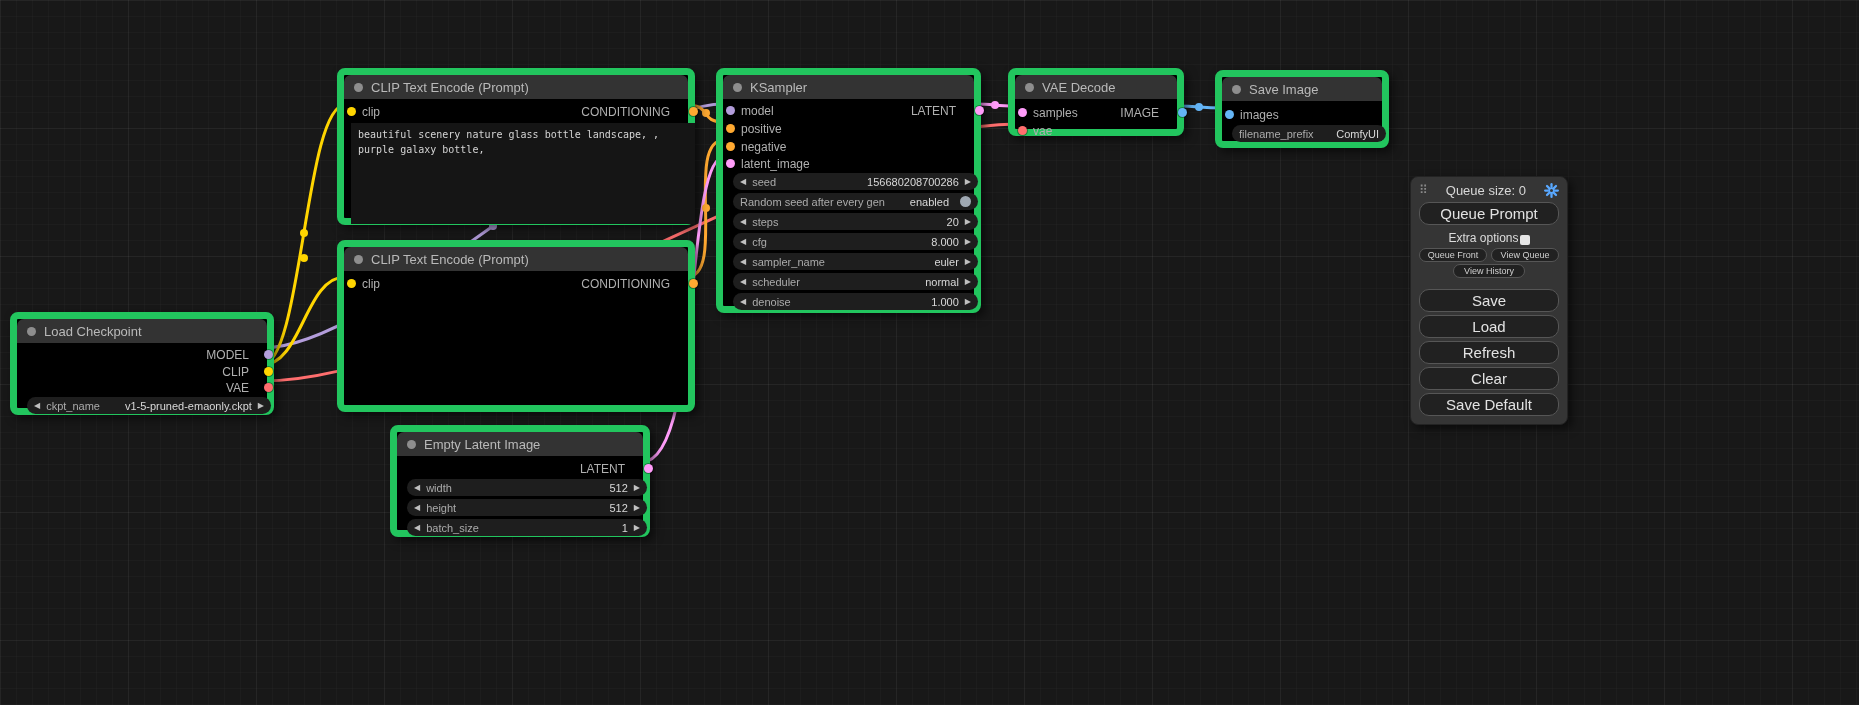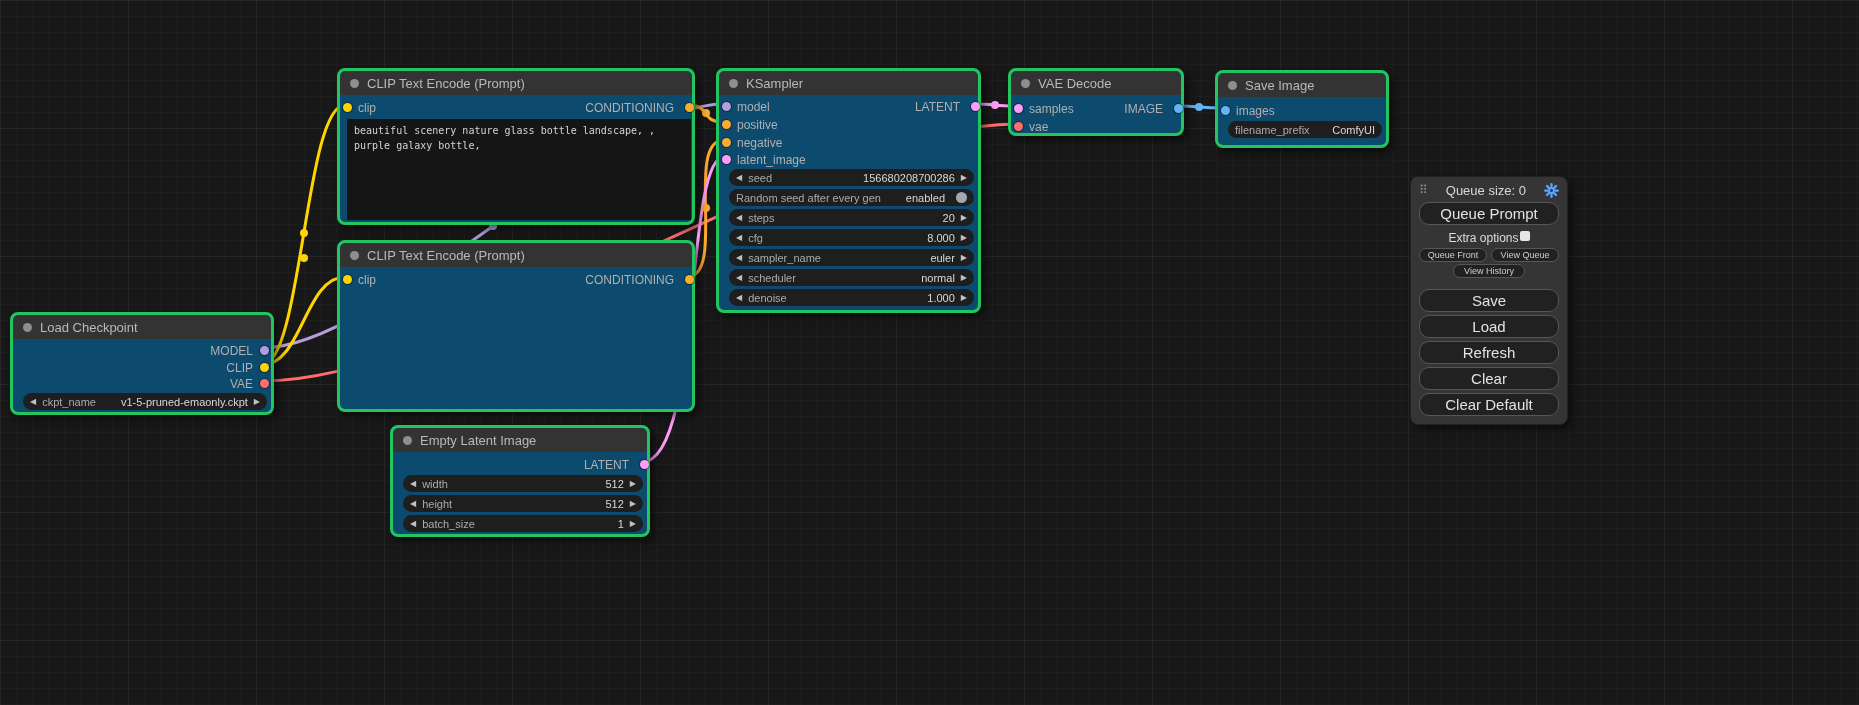--- a/index.html
+++ b/index.html
@@ -13,22 +13,22 @@
       linear-gradient(rgba(255,255,255,0.018) 1px, transparent 1px),
       linear-gradient(90deg, rgba(255,255,255,0.018) 1px, transparent 1px);
     background-size:128px 128px,128px 128px,16px 16px,16px 16px;
     font-family:"Liberation Sans", sans-serif;
   }
   #wires { position:absolute; left:0; top:0; z-index:1; }
   #wires path { fill:none; stroke-width:3; stroke-linecap:round; }
 
   .node {
     position:absolute; z-index:2;
-    background:#0c4a6e;
-    border:3px solid #22c55e;
+    background:#000000;
+    border:7px solid #22c55e;
     border-radius:8px;
     box-shadow:4px 4px 10px rgba(0,0,0,0.55);
   }
   .node-title {
     height:24px; display:flex; align-items:center; gap:8px;
     padding:0 10px; color:#b9b9b9; font-size:13px;
     background:#333333; border-radius:7px 7px 0 0;
   }
   .status-dot { width:9px; height:9px; border-radius:50%; flex:0 0 auto; }
   .dot {
@@ -61,21 +61,21 @@
   .menu-header { display:flex; align-items:center; height:18px; color:#d8d8d8; font-size:13px; }
   .drag-handle { color:#8a8a8a; font-size:12px; cursor:grab; }
   .menu-header .qsize { flex:1; text-align:center; }
   button { font-family:"Liberation Sans", sans-serif; cursor:pointer; }
   .big-btn {
     display:block; width:100%; height:23px; margin-top:3px;
     background:#212121; border:1px solid #565656; border-radius:10px;
     color:#e2e2e2; font-size:15px; line-height:20px; text-align:center;
   }
   .big-btn.first { margin-top:3px; }
-  .extra-row { display:flex; align-items:flex-start; justify-content:center; gap:1px; margin-top:6px; height:14px; color:#dddddd; font-size:12px; }
+  .extra-row { display:flex; align-items:flex-end; justify-content:center; gap:1px; margin-top:6px; height:14px; color:#dddddd; font-size:12px; }
   .checkbox { width:10px; height:10px; background:#e6e6e6; border-radius:2px; }
   .small-row { display:flex; gap:4px; margin-top:3px;justify-content:space-between; }
   .small-btn {
     flex:1; height:14px; background:#212121; border:1px solid #565656;
     border-radius:7px; color:#cfcfcf; font-size:9px; line-height:11px; text-align:center; padding:0 2px;
   }
   .vh-row { display:flex; justify-content:center; margin-top:2px; }
   .vh-row .small-btn { flex:0 0 72px; }
   .spacer { height:8px; }
 </style>
@@ -285,14 +285,14 @@
     <button class="small-btn">View Queue</button>
   </div>
   <div class="vh-row">
     <button class="small-btn">View History</button>
   </div>
   <div class="spacer"></div>
   <button class="big-btn">Save</button>
   <button class="big-btn">Load</button>
   <button class="big-btn">Refresh</button>
   <button class="big-btn">Clear</button>
-  <button class="big-btn">Clear Default</button>
+  <button class="big-btn">Save Default</button>
 </div>
 
 </body></html>

